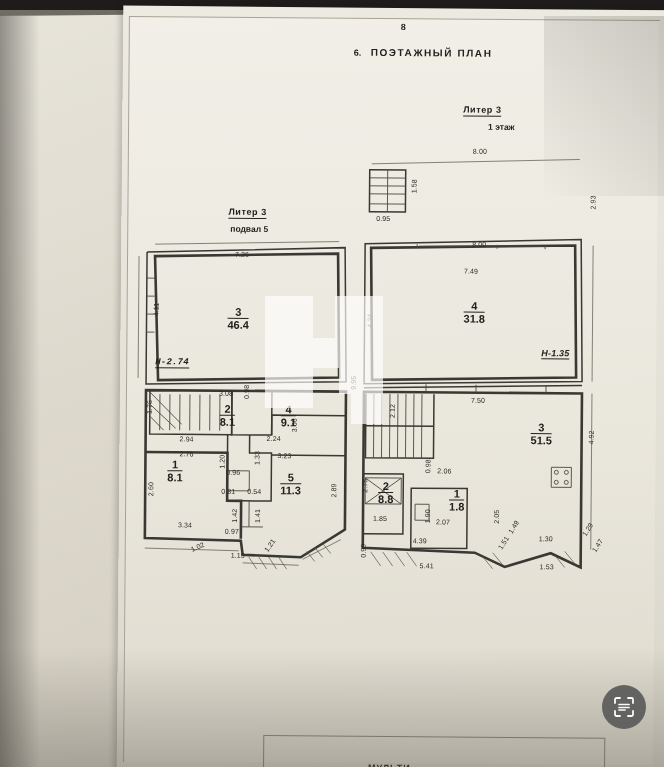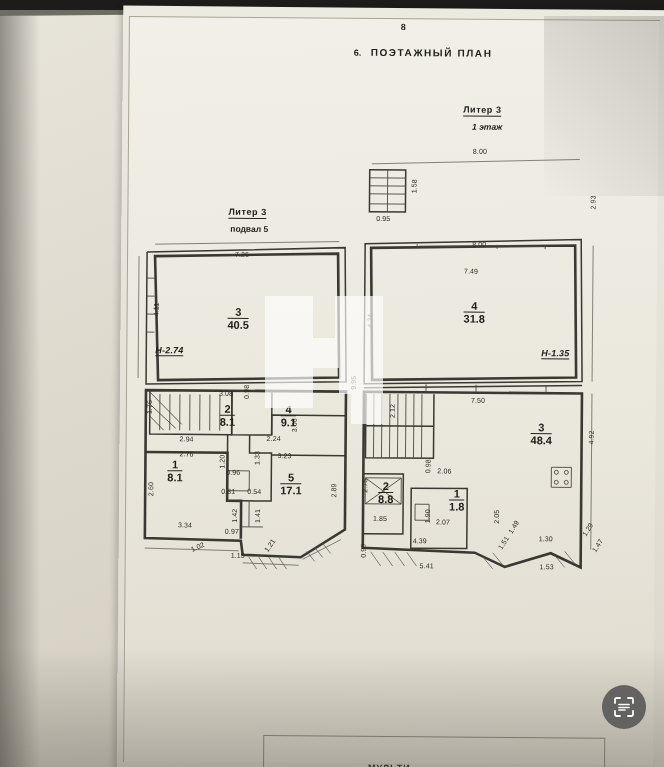--- a/index.html
+++ b/index.html
@@ -98,21 +98,21 @@
   <div class="paper-under2"></div>
 
   <div id="sheet">
     <div class="sheet-border"></div>
 
     <div class="t page-num" style="left:272px;top:4px;">8</div>
     <div class="t doc-title-num" style="left:225px;top:30px;">6.</div>
     <div class="t doc-title" style="left:242px;top:29px;">ПОЭТАЖНЫЙ ПЛАН</div>
 
     <div class="t liter" style="left:335px;top:86px;">Литер  3</div>
-    <div class="t liter-sub" style="left:344px;top:103px;font-style:italic;">1 этаж</div>
+    <div class="t liter-sub" style="left:360px;top:103px;">1 этаж</div>
 
     <div class="t liter" style="left:101px;top:190px;">Литер  3</div>
     <div class="t liter-sub" style="left:103px;top:207px;">подвал 5</div>
 
     <svg class="plan" width="260" height="340" style="left:6px;top:222px;">
 
       <path class="w" d="M22,18 L205,14 L207,138 L26,142 Z"></path>
       <path class="w-th" d="M14,14 L14,146 L214,142 L212,8 L14,14"></path>
 
       <path class="w-thin" d="M14,40 L22,40 M14,58 L22,58 M14,76 L22,76 M14,94 L22,94"></path>
@@ -139,39 +139,39 @@
       <path class="hatch" d="M118,318 L126,330 M128,318 L136,330 M138,318 L146,330 M148,318 L156,330"></path>
       <path class="hatch" d="M176,312 L184,322 M184,308 L192,318 M192,304 L200,314"></path>
 
       <path class="dimline" d="M22,6 L206,2"></path>
 
       <path class="dimline" d="M6,18 L6,140"></path>
     </svg>
 
     <div class="t" style="left:101px;top:290px;">
       <div class="room-no">3</div>
-      <div class="room-area">40.5</div>
+      <div class="room-area">46.4</div>
     </div>
     <div class="t" style="left:94px;top:387px;">
       <div class="room-no">2</div>
       <div class="room-area">8.1</div>
     </div>
     <div class="t" style="left:155px;top:387px;">
       <div class="room-no">4</div>
       <div class="room-area">9.1</div>
     </div>
     <div class="t" style="left:42px;top:443px;">
       <div class="room-no">1</div>
       <div class="room-area">8.1</div>
     </div>
     <div class="t" style="left:155px;top:455px;">
       <div class="room-no">5</div>
-      <div class="room-area">17.1</div>
-    </div>
-    <div class="t height-lbl" style="left:29px;top:329px;">H-2.74</div>
+      <div class="room-area">11.3</div>
+    </div>
+    <div class="t height-lbl" style="left:29px;top:341px;font-family:Liberation Mono, monospace;">H-2.74</div>
 
     <div class="dim" style="left:108px;top:234px;">7.26</div>
     <div class="dim v" style="left:26px;top:300px;">4.11</div>
     <div class="dim" style="left:93px;top:373px;">3.08</div>
     <div class="dim v" style="left:20px;top:398px;">1.76</div>
     <div class="dim" style="left:54px;top:419px;">2.94</div>
     <div class="dim" style="left:54px;top:434px;">2.76</div>
     <div class="dim v" style="left:22px;top:480px;">2.60</div>
     <div class="dim" style="left:53px;top:505px;">3.34</div>
     <div class="dim" style="left:101px;top:452px;">0.96</div>
@@ -231,21 +231,21 @@
 
       <path class="dimline" d="M236,96 L236,232 M236,244 L236,400"></path>
     </svg>
 
     <div class="t" style="left:337px;top:282px;">
       <div class="room-no">4</div>
       <div class="room-area">31.8</div>
     </div>
     <div class="t" style="left:405px;top:403px;">
       <div class="room-no">3</div>
-      <div class="room-area">48.4</div>
+      <div class="room-area">51.5</div>
     </div>
     <div class="t" style="left:253px;top:463px;">
       <div class="room-no">2</div>
       <div class="room-area">8.8</div>
     </div>
     <div class="t" style="left:324px;top:470px;">
       <div class="room-no">1</div>
       <div class="room-area">1.8</div>
     </div>
     <div class="t height-lbl" style="left:415px;top:329px;">H-1.35</div>

